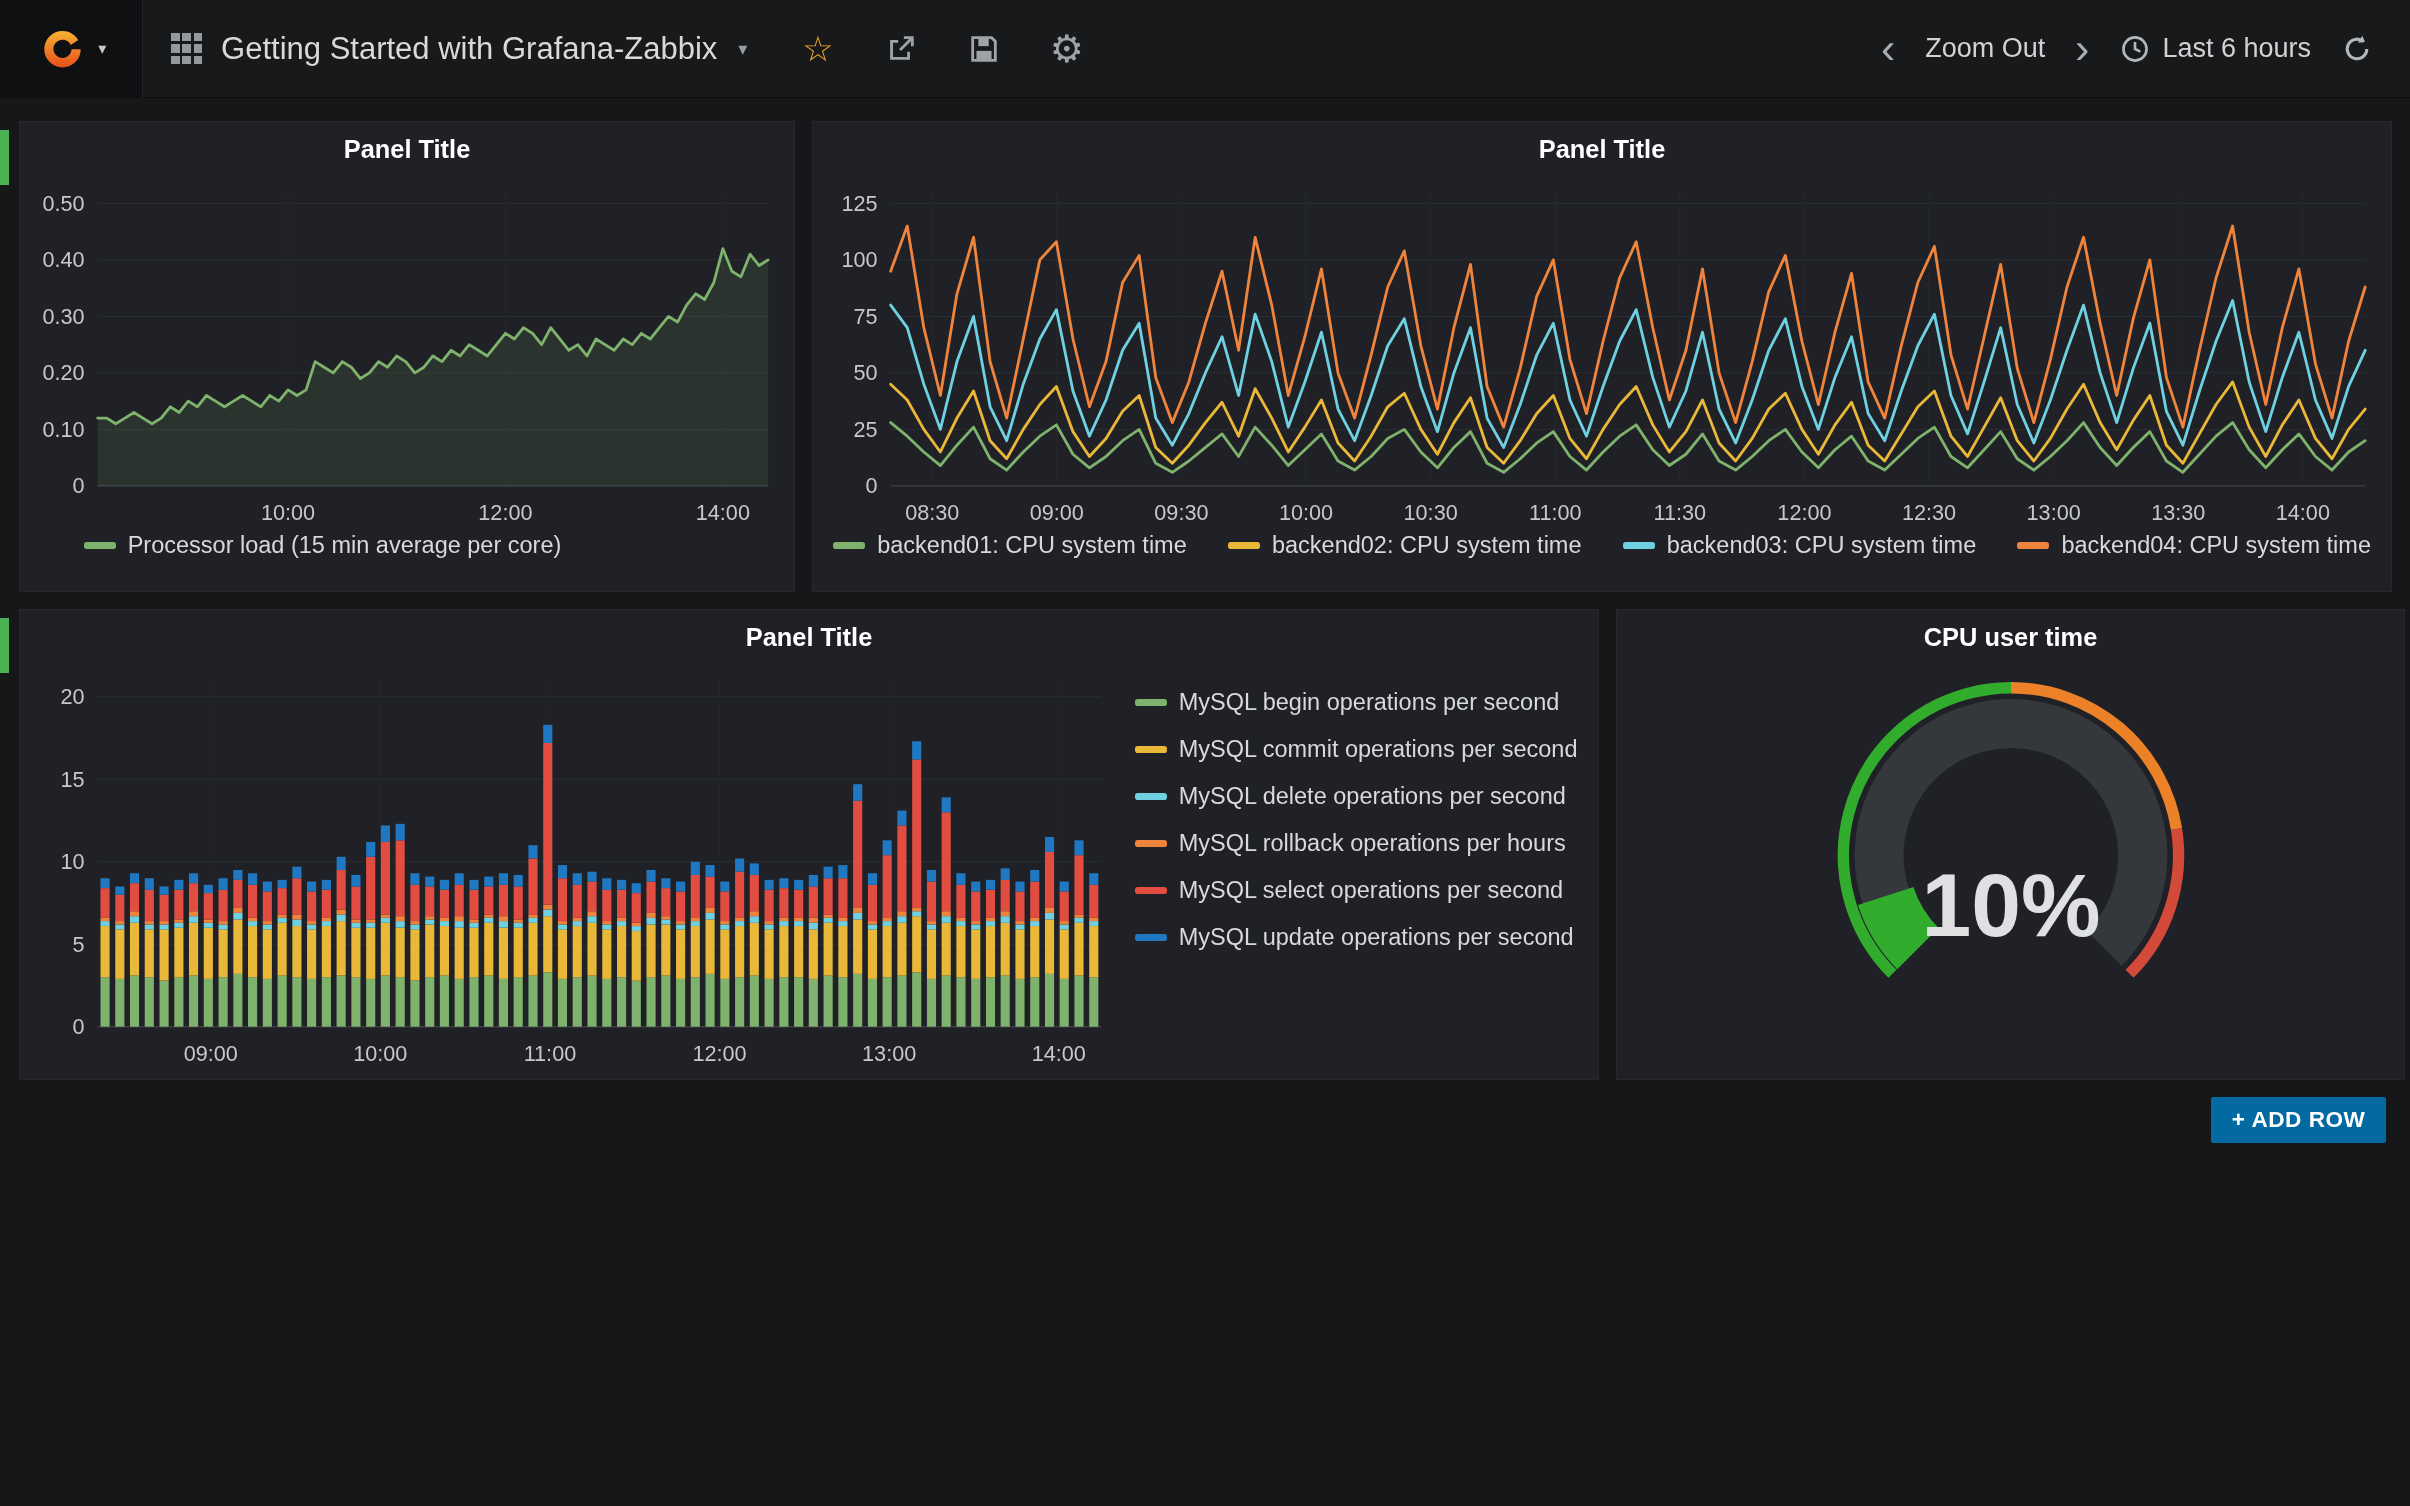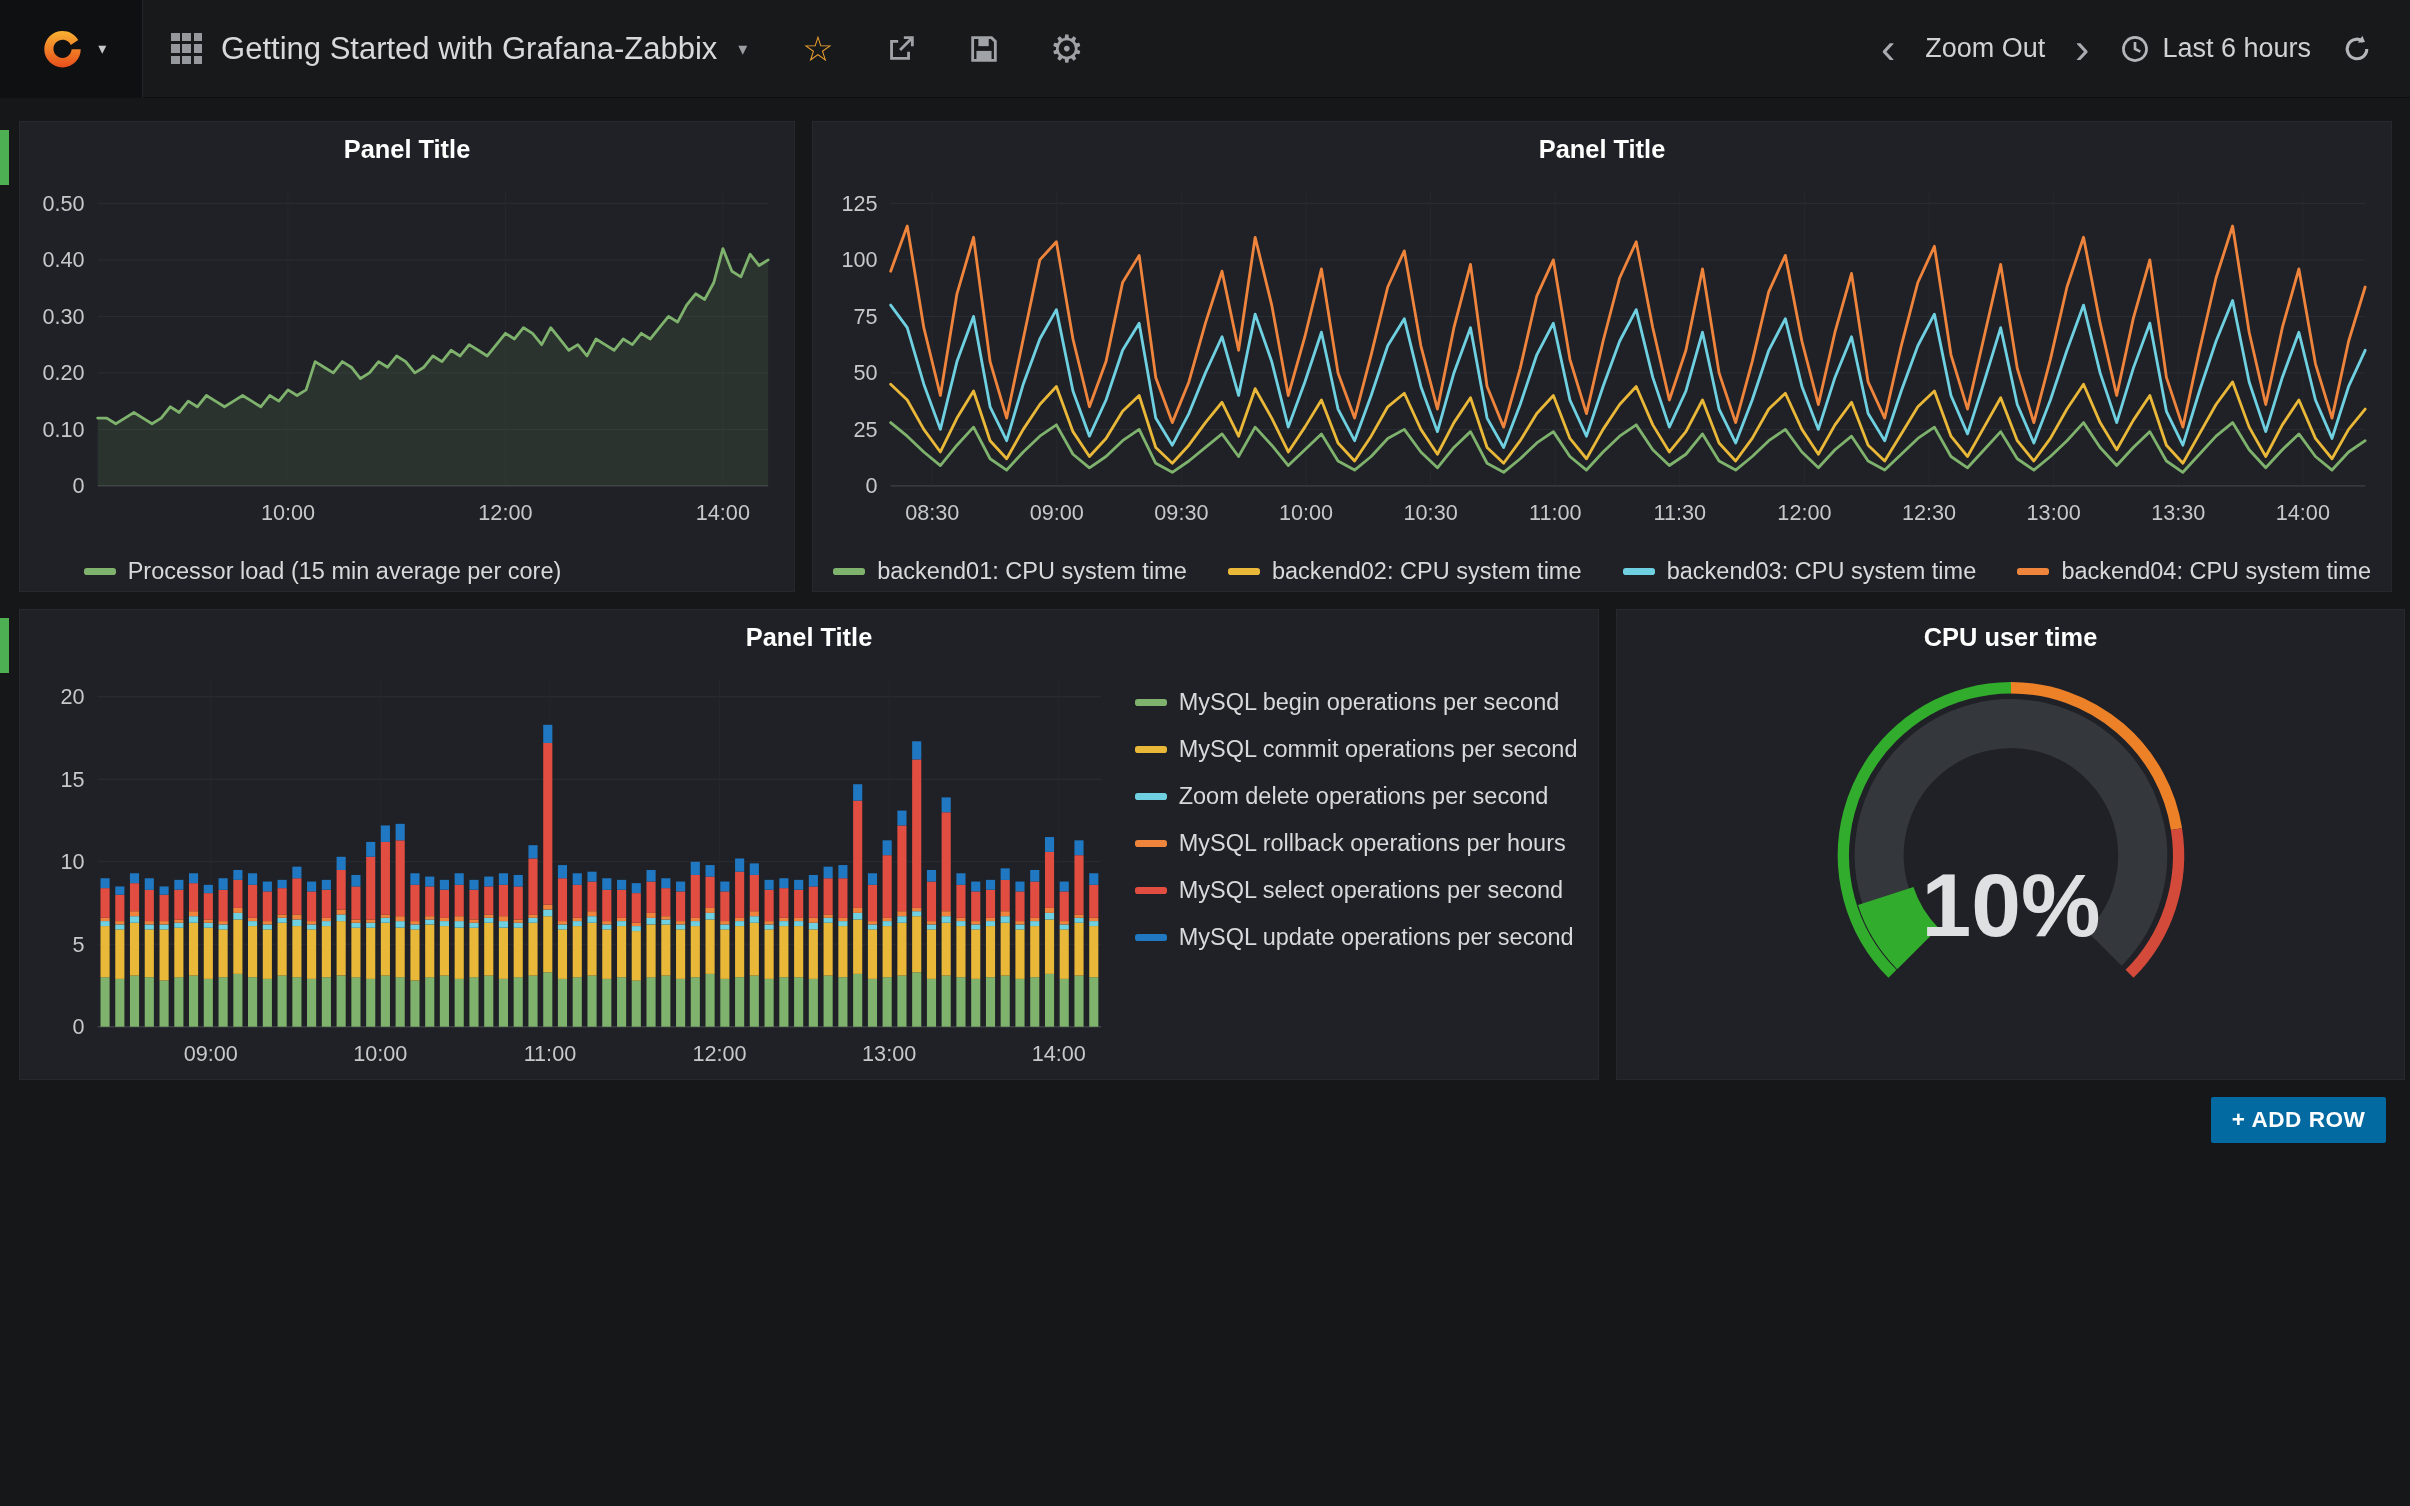--- a/index.html
+++ b/index.html
@@ -27,21 +27,21 @@
   .dash{position:relative;padding:22.6px 19px;}
   .row{display:flex;gap:17px;margin-bottom:17px;position:relative;}
   .row-tab{position:absolute;left:-19px;top:9.4px;width:9.4px;height:55px;cursor:pointer;}
   .panel{background:#1f2126;height:471px;display:flex;flex-direction:column;border:0.9px solid #26282d;}
   .p-narrow{width:776px;flex:none;}
   .p-wide{width:1580px;flex:none;}
   .p-fill{flex:1;}
   .panel-header{height:55px;flex:none;display:flex;align-items:center;justify-content:center;font-size:25.4px;font-weight:600;color:#ffffff;cursor:pointer;}
   .panel-body{flex:1;display:flex;flex-direction:column;padding:0 7.5px 5.6px 7.5px;min-height:0;}
   .chart{flex:1;min-height:0;}
-  .legend-h{height:53px;flex:none;display:flex;align-items:flex-end;gap:41px;}
+  .legend-h{height:53px;flex:none;display:flex;align-items:flex-start;gap:41px;}
   .legend-left{padding-left:56px;}
   .legend-center{justify-content:center;}
   .p3-body{flex-direction:row;}
   .chart3wrap{flex:1;display:flex;flex-direction:column;min-width:0;}
   .legend-v{width:471px;flex:none;padding:24.5px 5.6px 0 15px;display:flex;flex-direction:column;gap:20px;}
   .legend-item{display:flex;align-items:center;gap:12.2px;font-size:23.5px;color:#d8d9da;cursor:pointer;white-space:nowrap;}
   .legend-swatch{width:32px;height:6.6px;border-radius:2.8px;flex:none;}
   .gauge-wrap{flex:1;display:flex;align-items:center;justify-content:center;}
   .gauge-host{width:772px;height:405px;}
   .addrow-row{display:flex;justify-content:flex-end;padding-right:5.6px;}
@@ -675,21 +675,21 @@
             <span class="legend-item">
               <span class="legend-swatch" style="background: rgb(126, 178, 109);"></span>
               <span>MySQL begin operations per second</span>
             </span>
             <span class="legend-item">
               <span class="legend-swatch" style="background: rgb(234, 184, 57);"></span>
               <span>MySQL commit operations per second</span>
             </span>
             <span class="legend-item">
               <span class="legend-swatch" style="background: rgb(110, 208, 224);"></span>
-              <span>Zoom delete operations per second</span>
+              <span>MySQL delete operations per second</span>
             </span>
             <span class="legend-item">
               <span class="legend-swatch" style="background: rgb(239, 132, 60);"></span>
               <span>MySQL rollback operations per hours</span>
             </span>
             <span class="legend-item">
               <span class="legend-swatch" style="background: rgb(226, 77, 66);"></span>
               <span>MySQL select operations per second</span>
             </span>
             <span class="legend-item">

